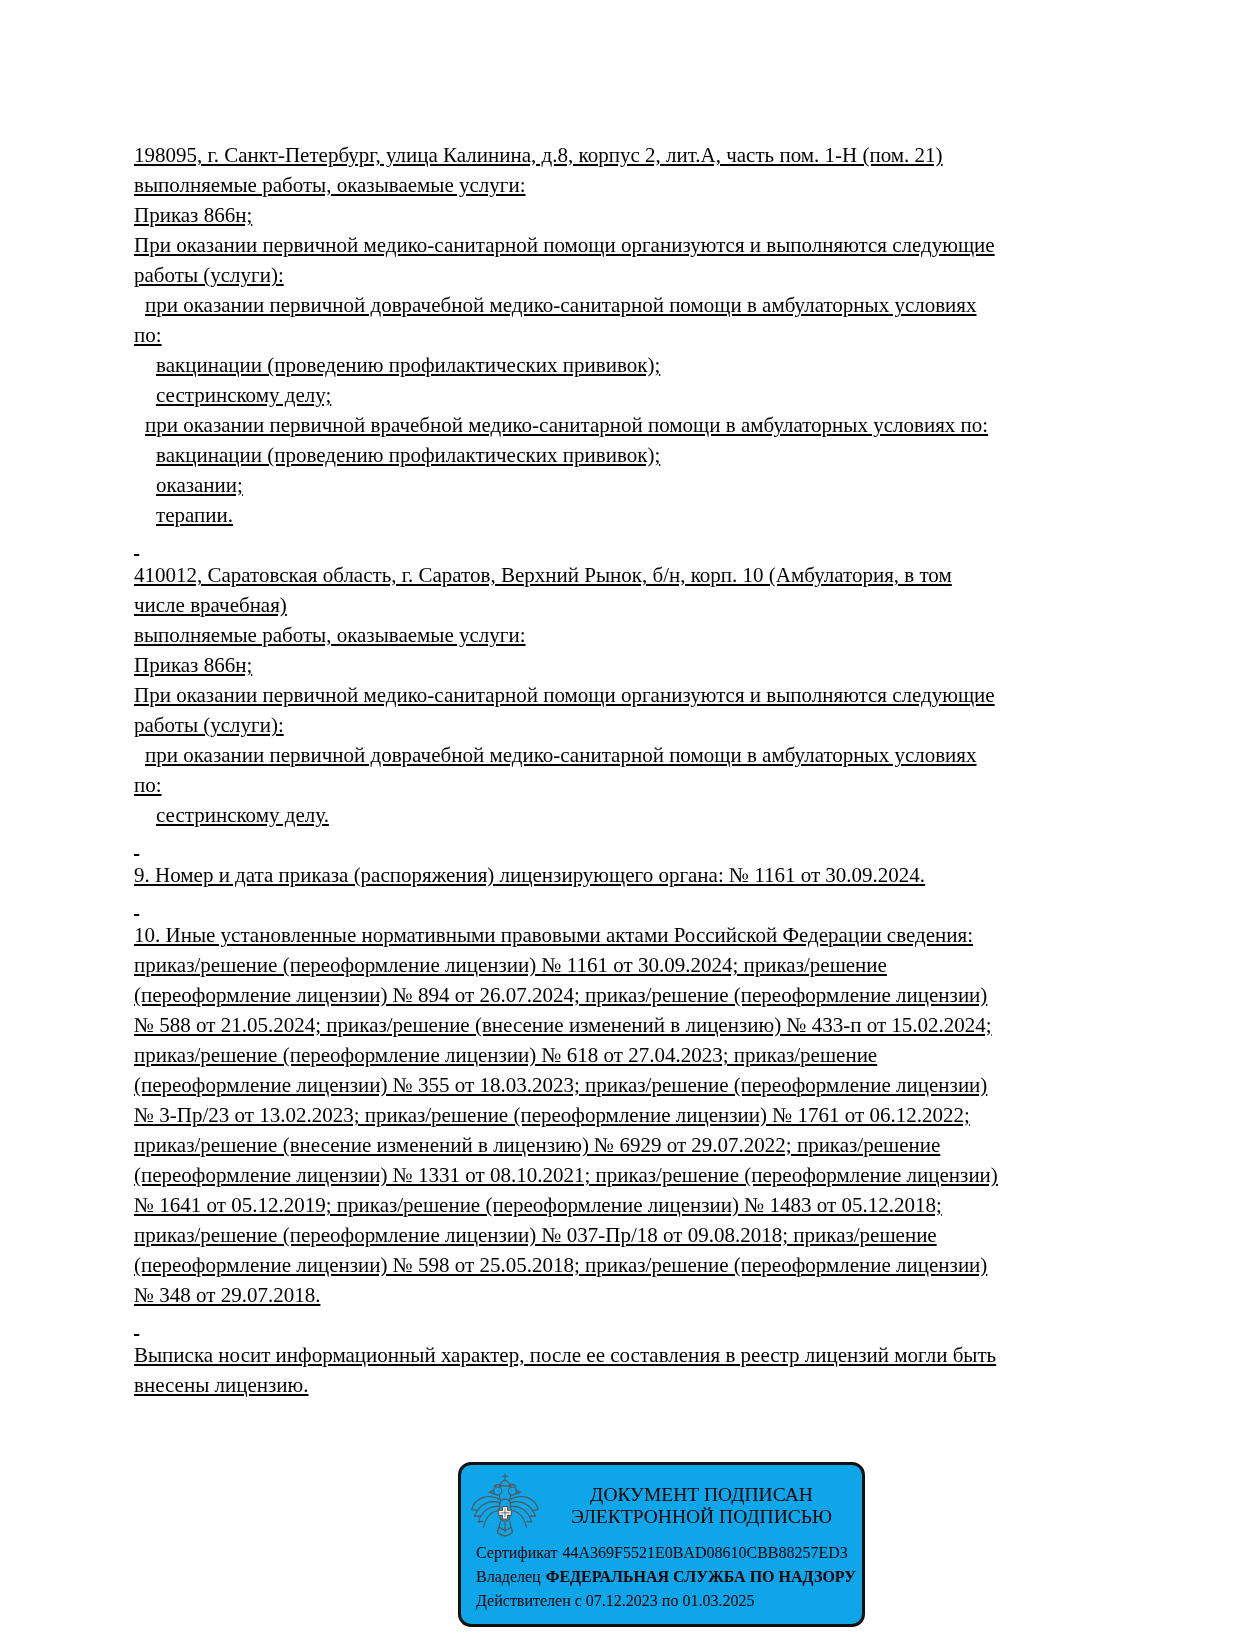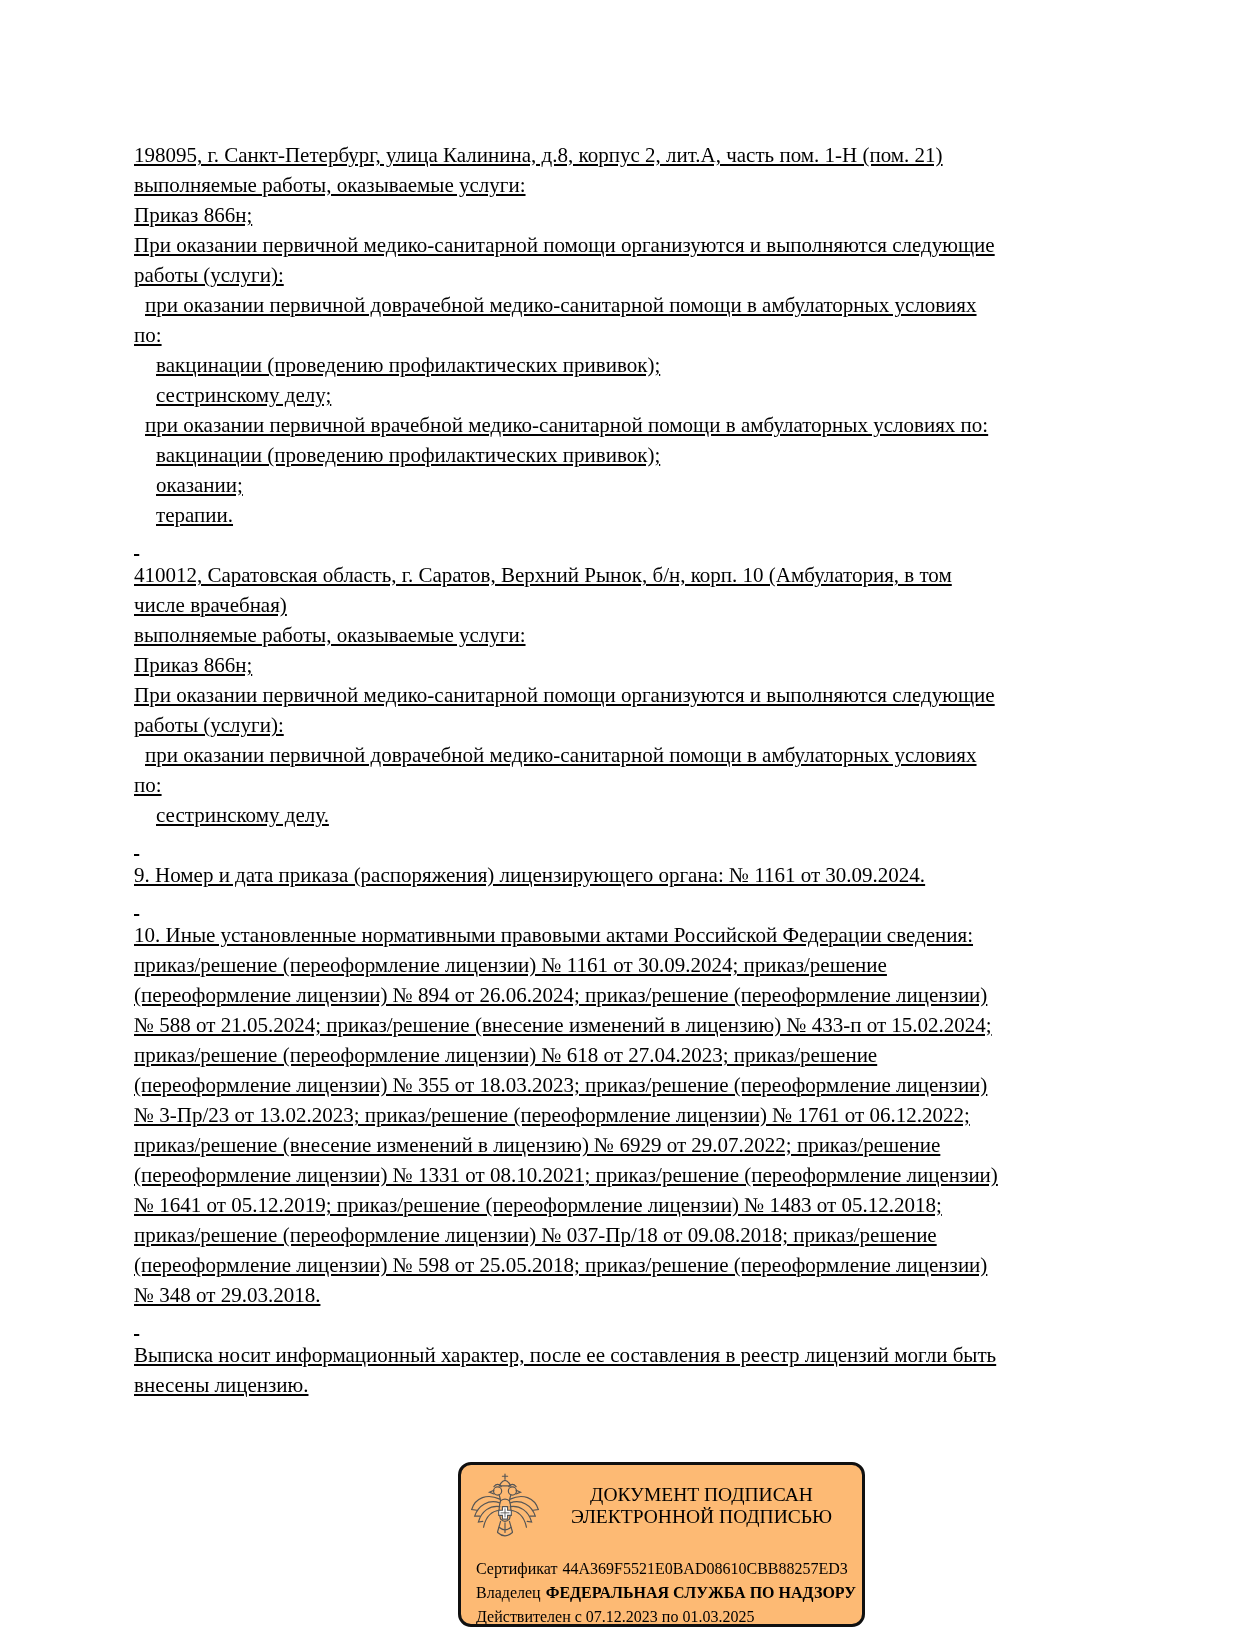--- a/index.html
+++ b/index.html
@@ -34,21 +34,21 @@
 
   .sig-box {
     position: absolute;
     left: 458px;
     top: 1462px;
     width: 407px;
     height: 165px;
     box-sizing: border-box;
     border: 3px solid #101010;
     border-radius: 13px;
-    background: #fdba74;
+    background: #0ea5e9;
     overflow: hidden;
   }
   .sig-emblem {
     position: absolute;
     left: 7px;
     top: 7px;
     width: 74px;
     height: 78px;
   }
   .sig-title {
@@ -57,21 +57,21 @@
     right: 6px;
     top: 19px;
     text-align: center;
     font-size: 19.5px;
     line-height: 22px;
     white-space: nowrap;
   }
   .sig-info {
     position: absolute;
     left: 15px;
-    top: 92px;
+    top: 76px;
     right: 3px;
     font-size: 16px;
     line-height: 24px;
   }
   .sig-line {
     white-space: nowrap;
     overflow: hidden;
     height: 24px;
   }
   .sig-label { margin-right: 5px; }
@@ -102,31 +102,31 @@
     <div class="line ind-0">При оказании первичной медико-санитарной помощи организуются и выполняются следующие</div>
     <div class="line ind-0">работы (услуги):</div>
     <div class="line ind-1">при оказании первичной доврачебной медико-санитарной помощи в амбулаторных условиях</div>
     <div class="line ind-0">по:</div>
     <div class="line ind-2">сестринскому делу.</div>
     <div class="line ind-0">&nbsp;</div>
     <div class="line ind-0">9. Номер и дата приказа (распоряжения) лицензирующего органа: № 1161 от 30.09.2024.</div>
     <div class="line ind-0">&nbsp;</div>
     <div class="line ind-0">10. Иные установленные нормативными правовыми актами Российской Федерации сведения:</div>
     <div class="line ind-0">приказ/решение (переоформление лицензии) № 1161 от 30.09.2024; приказ/решение</div>
-    <div class="line ind-0">(переоформление лицензии) № 894 от 26.06.2024; приказ/решение (переоформление лицензии)</div>
+    <div class="line ind-0">(переоформление лицензии) № 894 от 26.07.2024; приказ/решение (переоформление лицензии)</div>
     <div class="line ind-0">№ 588 от 21.05.2024; приказ/решение (внесение изменений в лицензию) № 433-п от 15.02.2024;</div>
     <div class="line ind-0">приказ/решение (переоформление лицензии) № 618 от 27.04.2023; приказ/решение</div>
     <div class="line ind-0">(переоформление лицензии) № 355 от 18.03.2023; приказ/решение (переоформление лицензии)</div>
     <div class="line ind-0">№ 3-Пр/23 от 13.02.2023; приказ/решение (переоформление лицензии) № 1761 от 06.12.2022;</div>
     <div class="line ind-0">приказ/решение (внесение изменений в лицензию) № 6929 от 29.07.2022; приказ/решение</div>
     <div class="line ind-0">(переоформление лицензии) № 1331 от 08.10.2021; приказ/решение (переоформление лицензии)</div>
     <div class="line ind-0">№ 1641 от 05.12.2019; приказ/решение (переоформление лицензии) № 1483 от 05.12.2018;</div>
     <div class="line ind-0">приказ/решение (переоформление лицензии) № 037-Пр/18 от 09.08.2018; приказ/решение</div>
     <div class="line ind-0">(переоформление лицензии) № 598 от 25.05.2018; приказ/решение (переоформление лицензии)</div>
-    <div class="line ind-0">№ 348 от 29.03.2018.</div>
+    <div class="line ind-0">№ 348 от 29.07.2018.</div>
     <div class="line ind-0">&nbsp;</div>
     <div class="line ind-0">Выписка носит информационный характер, после ее составления в реестр лицензий могли быть</div>
     <div class="line ind-0">внесены лицензию.</div>
   </div>
 
 <div class="sig-box">
   <div class="sig-emblem">
     <svg viewBox="0 0 100 104" width="74" height="78" aria-hidden="true">
       <g stroke="#555555" stroke-width="1.6" fill="none" stroke-linecap="round">
 

